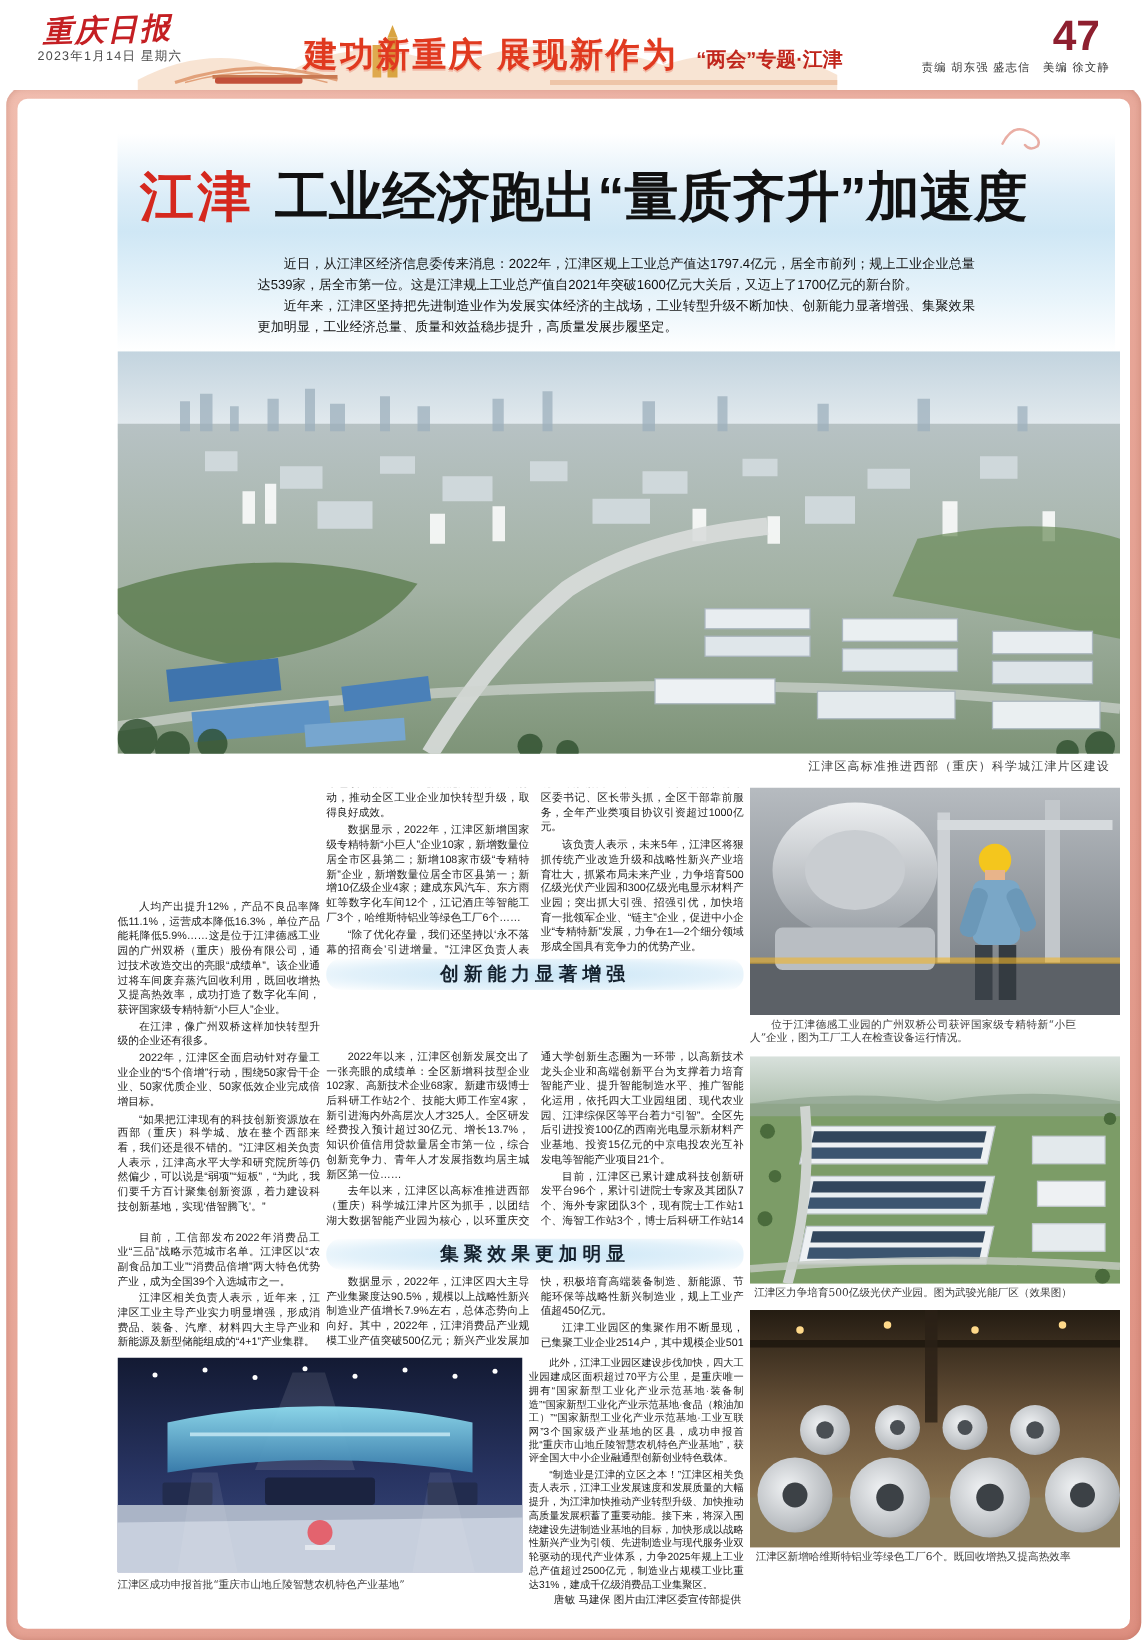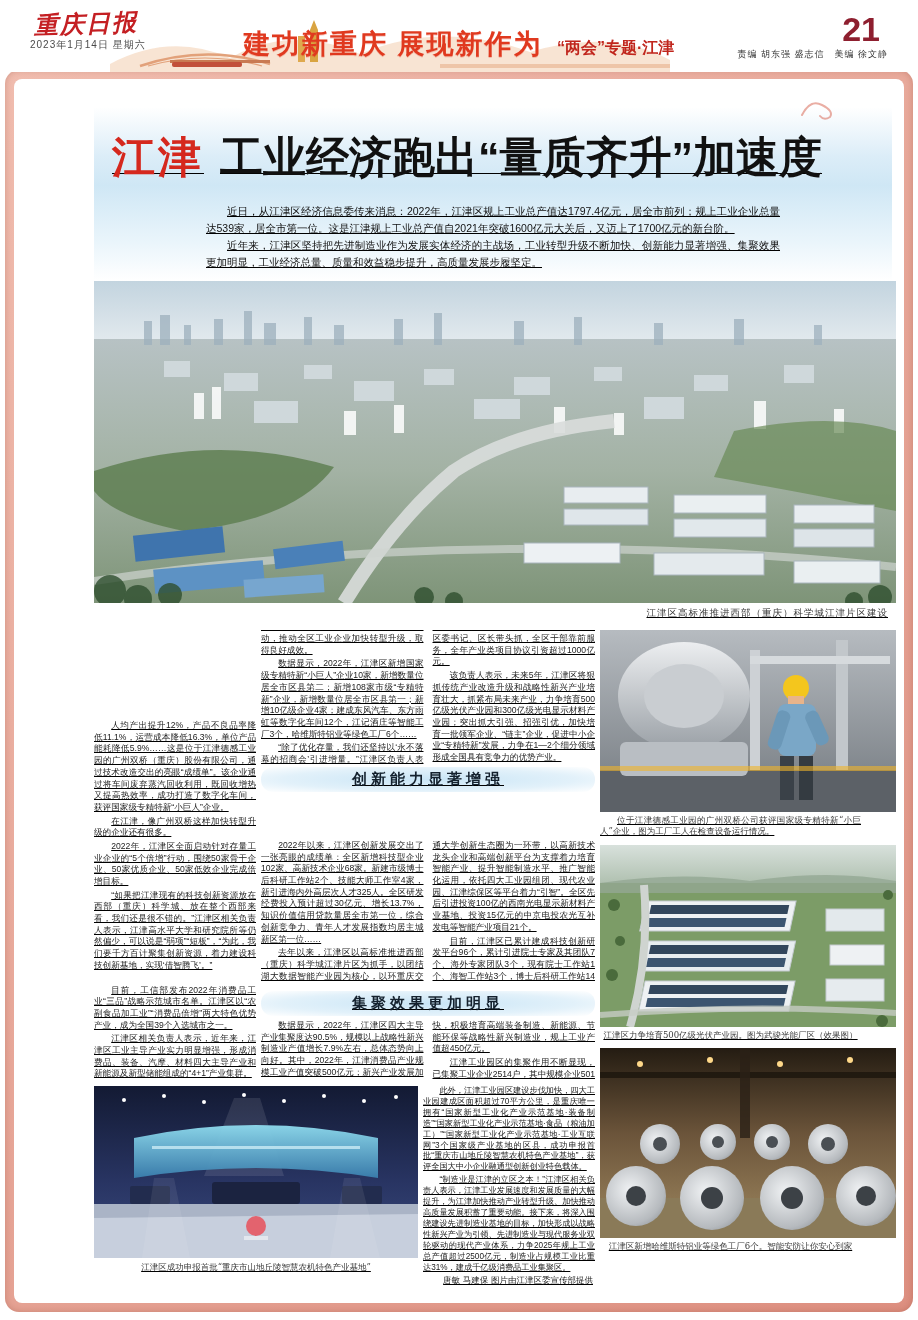--- a/index.html
+++ b/index.html
@@ -18,21 +18,21 @@
   .banner-sub { font-size:16px; font-weight:bold; color:#c0251c; margin-left:10px; display:inline-block; }
   .pageno { position:absolute; right:38px; top:10px; font-size:34px; font-weight:bold; color:#8e1f2f; }
   .staff { position:absolute; right:30px; top:48px; font-size:9px; color:#333; letter-spacing:1px; }
 
   
   .frame { position:absolute; top:70px; left:5px; right:5px; bottom:8px;
            background:linear-gradient(135deg,#f0bcae 0%,#e39a8b 45%,#d98highlight 0%,#dd8f80 100%);
            background:linear-gradient(135deg,#f0bcae,#dd8f80); border-radius:14px; padding:9px;
            box-shadow:inset 0 0 6px rgba(120,40,20,.25); }
   .sheet { background:#fff; border-radius:8px; height:100%; position:relative; overflow:hidden;
-           padding:20px 12px 8px 80px;text-decoration:underline; }
+           padding:20px 12px 8px 80px; }
   .swirl { position:absolute; top:16px; right:64px; width:40px; height:26px; opacity:.55; }
 
   
   .lede { background:linear-gradient(180deg,#ffffff 0%,#dcEDf8 28%,#cfe7f5 45%,#eaf5fb 78%,#ffffff 100%);
           background:linear-gradient(180deg,#ffffff 0%,#dcedf8 28%,#cfe7f5 45%,#eaf5fb 78%,#ffffff 100%);
           padding:22px 6px 4px; margin-top:8px; }
   .headline { text-align:left; padding-left:12px; white-space:nowrap; }
   .kicker { color:#d5281e; font-size:43px; font-weight:bold; letter-spacing:3px; margin-right:16px; }
   .htitle { color:#111; font-size:43px; font-weight:bold; letter-spacing:0px; }
   .intro { width:574px; margin:16px auto 6px; font-size:10.5px; line-height:1.62; color:#111;
@@ -56,21 +56,21 @@
   .sec-head { text-align:center; font-size:15px; font-weight:bold; color:#14212e; letter-spacing:4px;
               padding:3px 0; margin:1px 0 4px;
               background:radial-gradient(ellipse at center,#c9e5f6 0%,#e2f1fa 62%,rgba(255,255,255,0) 100%);
               border-radius:12px; }
   .two-col { column-count:2; column-gap:9px; overflow:hidden; }
   .h-sec1 { height:168px; } .h-sec2 { height:150px;margin-top:48px; } .h-sec3 { height:62px; }
 
   .bottom-flow { display:flex; gap:5px; height:200px; margin-top:4px; }
   .bphoto { width:324px; }
   .bphoto svg { display:block; width:324px; height:172px; }
-  .bp-cap { text-align:center; font-family:"DejaVu Serif",serif; font-size:8.5px; color:#3a3a3a; margin-top:4px; }
+  .bp-cap { font-family:"DejaVu Serif",serif; font-size:8.5px; color:#3a3a3a; margin-top:4px; }
   .cont { width:172px; font-size:8.2px; line-height:1.33; display:flex; flex-direction:column;
           text-align:justify; color:#1c1c1c; }
   .cont .txt { flex:1; overflow:hidden; }
   .cont p { text-indent:2em; margin-bottom:2px; }
   .byline { text-align:right; font-family:"DejaVu Serif",serif; font-size:8.5px; color:#222; padding:3px 2px 0 0; }
 
   
   .zone-photos { width:261px; display:flex; flex-direction:column; gap:7px; }
   .zone-photos figure svg { display:block; width:296px; }
   .ph-cap { font-family:"DejaVu Serif",serif; font-size:8.5px; color:#3a3a3a; margin-top:3px; line-height:1.35; }
@@ -93,21 +93,21 @@
       <rect x="188" y="22" width="7" height="26" fill="#dfa94e"></rect>
       <rect x="200" y="16" width="8" height="32" fill="#d9a441"></rect>
       <polygon points="204,6 200,16 208,16" fill="#d9a441"></polygon>
       <rect x="62" y="48" width="70" height="5" rx="2" fill="#c2503a"></rect>
       <rect x="330" y="50" width="230" height="4" fill="#eec5a8"></rect>
     </svg>
     <div class="banner-text">
       <span class="banner-title">建功新重庆  展现新作为</span>
       <span class="banner-sub">“两会”专题·江津</span>
     </div>
-    <div class="pageno">21</div>
+    <div class="pageno">47</div>
     <div class="staff">责编 胡东强 盛志信　美编 徐文静</div>
   </div>
 
   <div class="frame">
     <div class="sheet">
 
       <svg class="swirl" viewBox="0 0 40 26">
         <path d="M2,20 Q10,4 22,10 Q34,16 30,22 Q24,26 20,21" stroke="#d96c5a" stroke-width="2" fill="none" stroke-linecap="round"></path>
       </svg>
 
@@ -411,21 +411,21 @@
                 <circle cx="36" cy="148" r="30" fill="url(#coil)"></circle>
                   <circle cx="36" cy="148" r="10" fill="#3c4146"></circle>
                 <circle cx="112" cy="150" r="32" fill="url(#coil)"></circle>
                   <circle cx="112" cy="150" r="11" fill="#3c4146"></circle>
                 <circle cx="192" cy="150" r="32" fill="url(#coil)"></circle>
                   <circle cx="192" cy="150" r="11" fill="#3c4146"></circle>
                 <circle cx="266" cy="148" r="30" fill="url(#coil)"></circle>
                   <circle cx="266" cy="148" r="10" fill="#3c4146"></circle>
               </g>
             </svg>
-            <figcaption class="ph-cap center">江津区新增哈维斯特铝业等绿色工厂6个。智能安防让你安心到家</figcaption>
+            <figcaption class="ph-cap center">江津区新增哈维斯特铝业等绿色工厂6个。既回收增热又提高热效率</figcaption>
           </figure>
 
         </div>
       </div>
 
     </div>
   </div>
 </div>
 
 </body></html>

